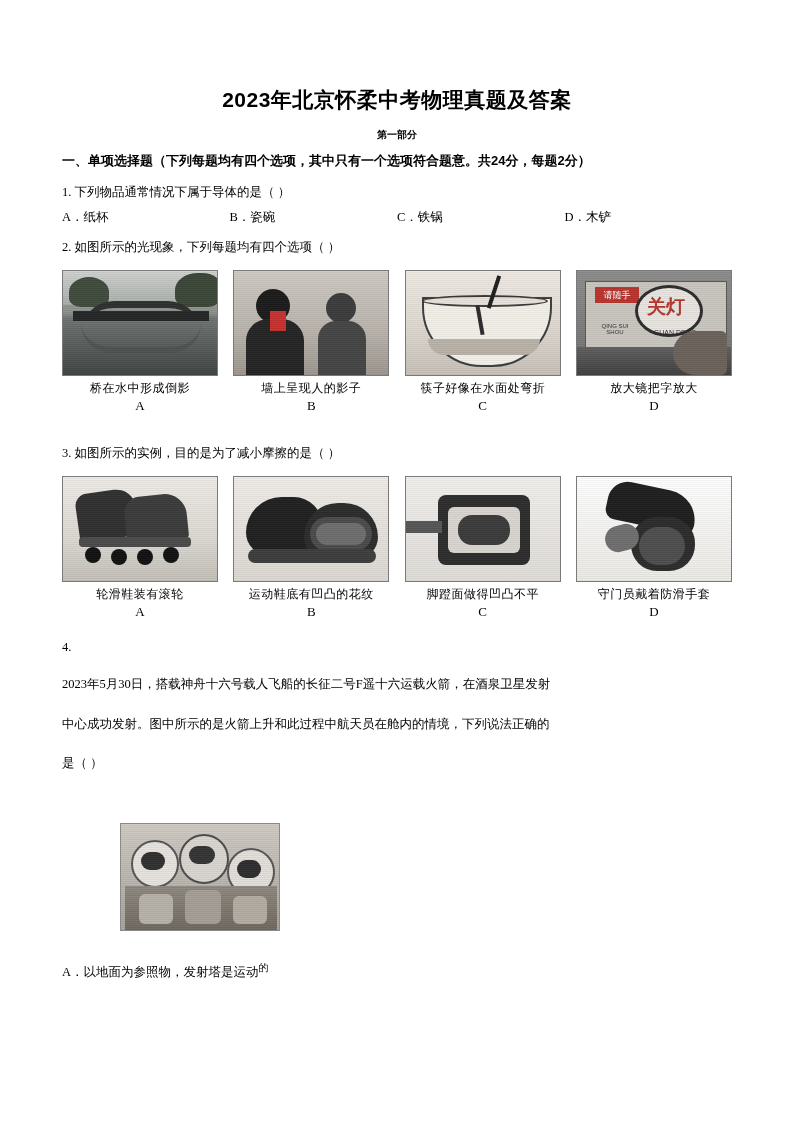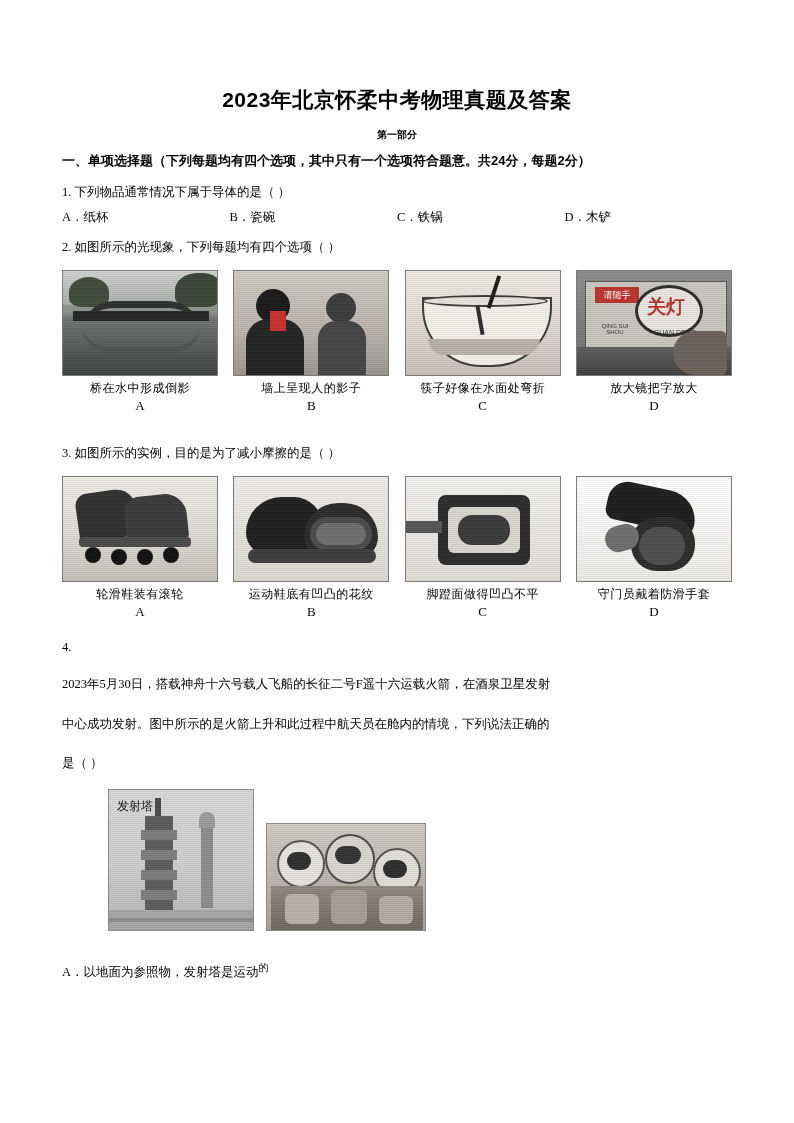--- a/index.html
+++ b/index.html
@@ -300,34 +300,20 @@
 
   <div class="spacer-14"></div>
 
   <div>
     <div class="q-stem">4.</div>
     <div class="q4-text">2023年5月30日，搭载神舟十六号载人飞船的长征二号F遥十六运载火箭，在酒泉卫星发射</div>
     <div class="q4-text">中心成功发射。图中所示的是火箭上升和此过程中航天员在舱内的情境，下列说法正确的</div>
     <div class="q4-text">是（         ）</div>
 
     <div class="q4-figs">
-      <div class="rocket-img" style="background:linear-gradient(180deg,#d8d8d8 0%,#cdcdcd 55%,#b4b4b4 100%);">
-        <div class="rocket-label">发射塔</div>
-        <div class="ph" style="left:46px;top:8px;width:6px;height:26px;background:#4a4a4a;"></div>
-        <div class="ph" style="left:36px;top:26px;width:28px;height:94px;background:#5c5c5c;"></div>
-        <div class="ph" style="left:32px;top:40px;width:36px;height:10px;background:#7d7d7d;"></div>
-        <div class="ph" style="left:32px;top:60px;width:36px;height:10px;background:#7d7d7d;"></div>
-        <div class="ph" style="left:32px;top:80px;width:36px;height:10px;background:#7d7d7d;"></div>
-        <div class="ph" style="left:32px;top:100px;width:36px;height:10px;background:#7d7d7d;"></div>
-        <div class="ph" style="left:92px;top:34px;width:12px;height:84px;background:#8c8c8c;"></div>
-        <div class="ph" style="left:90px;top:22px;width:16px;height:16px;background:#9c9c9c;border-radius:50% 50% 0 0;"></div>
-        <div class="ph" style="left:0;top:120px;width:100%;height:22px;background:#a5a5a5;"></div>
-        <div class="ph" style="left:0;top:128px;width:100%;height:4px;background:#8d8d8d;"></div>
-        <div class="grain"></div>
-      </div>
 
       <div class="cabin-img" style="background:linear-gradient(180deg,#cfcac3 0%,#a8a29b 100%);">
         <div class="ph" style="left:10px;top:16px;width:44px;height:44px;background:#e6e3df;border-radius:50%;border:2px solid #555;"></div>
         <div class="ph" style="left:20px;top:28px;width:24px;height:18px;background:#2f2f2f;border-radius:10px;"></div>
         <div class="ph" style="left:58px;top:10px;width:46px;height:46px;background:#d9d5d0;border-radius:50%;border:2px solid #4c4c4c;"></div>
         <div class="ph" style="left:68px;top:22px;width:26px;height:18px;background:#333;border-radius:10px;"></div>
         <div class="ph" style="left:106px;top:24px;width:44px;height:44px;background:#e2ded9;border-radius:50%;border:2px solid #555;"></div>
         <div class="ph" style="left:116px;top:36px;width:24px;height:18px;background:#2d2d2d;border-radius:10px;"></div>
         <div class="ph" style="left:4px;top:62px;width:152px;height:44px;background:linear-gradient(180deg,#8e887f,#6e6860);"></div>
         <div class="ph" style="left:18px;top:70px;width:34px;height:30px;background:#b7b1a8;border-radius:6px;"></div>

